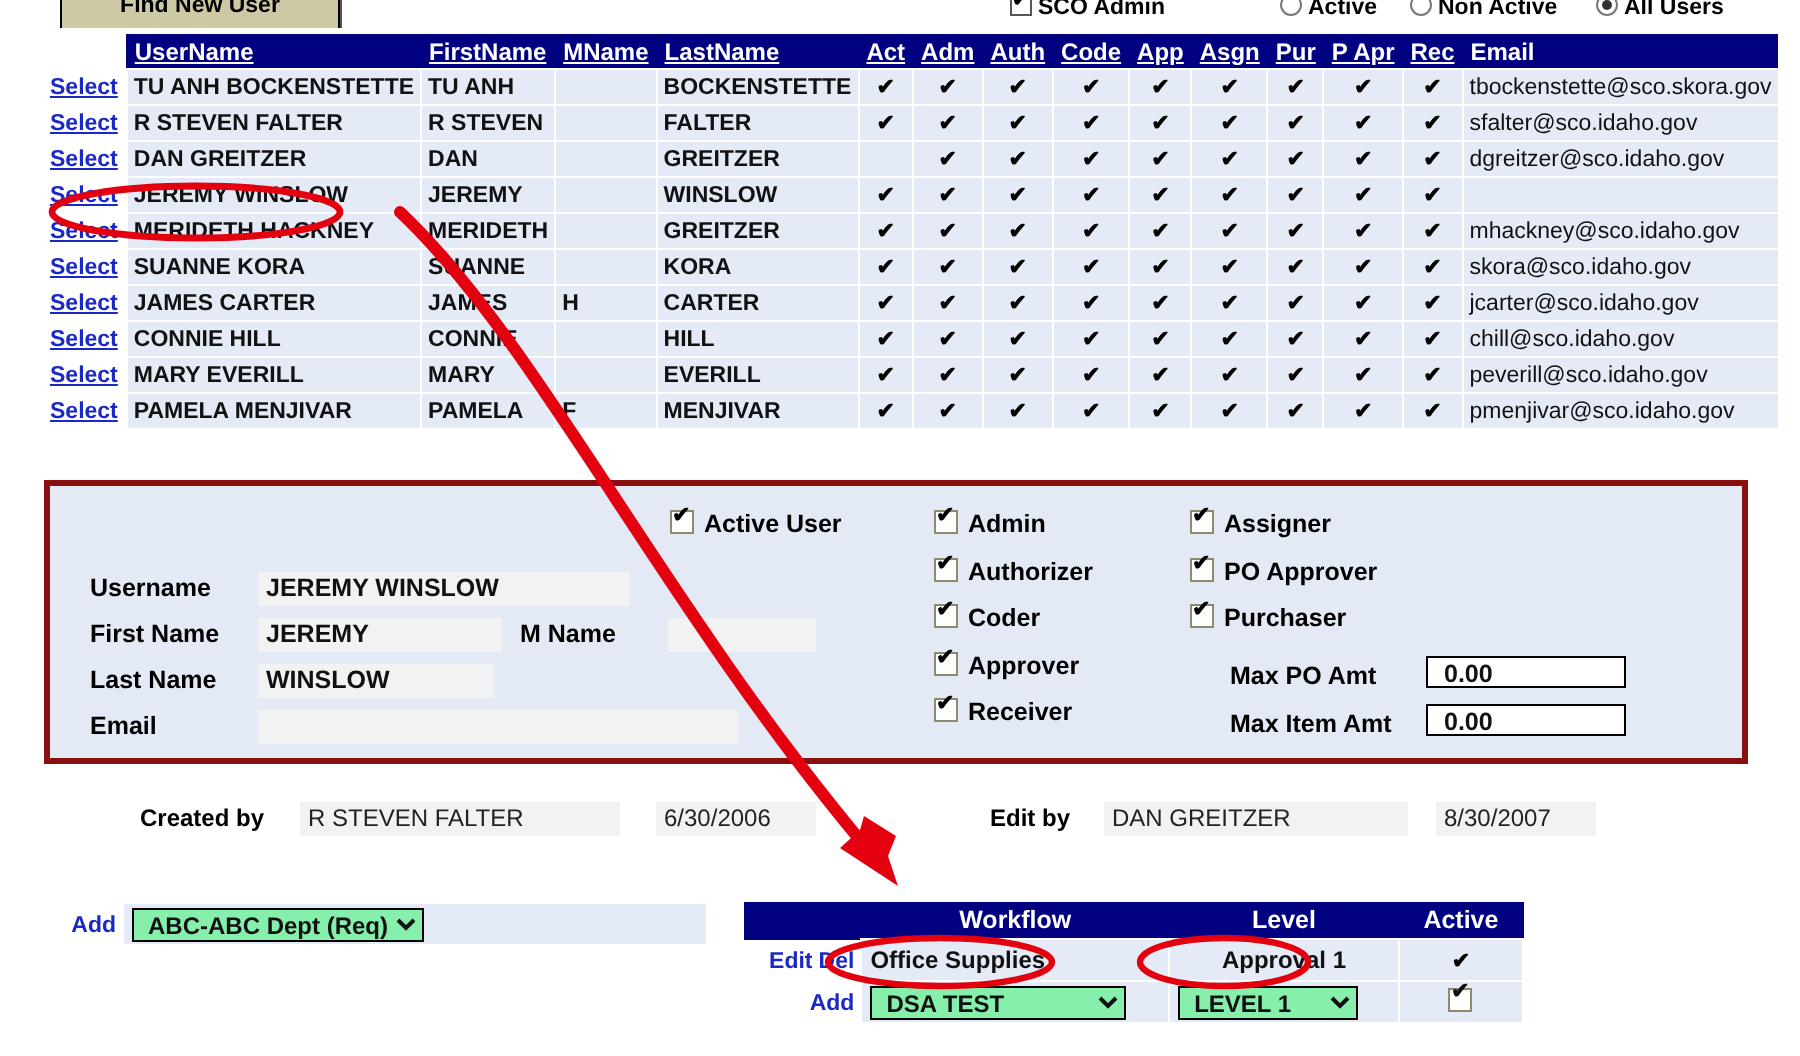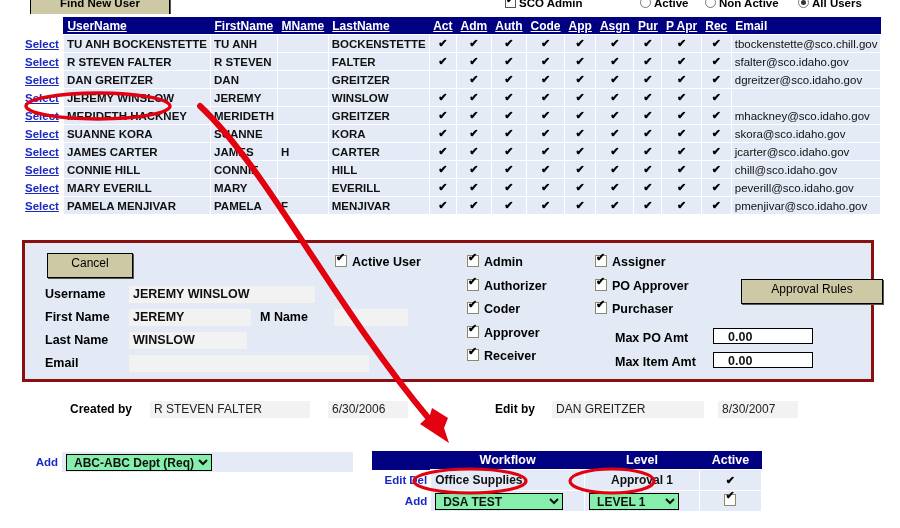--- a/index.html
+++ b/index.html
@@ -124,21 +124,21 @@
   .fld {
     position: absolute; background: #f2f2f2;
     font-size: 12.5px; font-weight: bold; color: #111;
     padding: 1px 4px; height: 15px; line-height: 15px;
     box-sizing: content-box;
     white-space: nowrap; overflow: hidden;
   }
   .numfld {
     position: absolute; background: #fff; border: 1px solid #000;
     font-size: 12.5px; font-weight: bold; color: #111;
-    padding: 0 14px; height: 16px; line-height: 16px;
+    padding: 0 8px; height: 16px; line-height: 16px;
     box-sizing: border-box;
   }
   .role {
     position: absolute; font-size: 12.5px; font-weight: bold; color: #000;
     white-space: nowrap;
   }
   .role .cbx2 {
     display: inline-block; width: 10px; height: 10px;
     border: 1px solid #8a8a6e; background: #fff;
     vertical-align: -1px; position: relative; margin-right: 5px;
@@ -244,21 +244,21 @@
           <td>BOCKENSTETTE</td>
           <td class="ck"><span class="chk"></span></td>
           <td class="ck"><span class="chk"></span></td>
           <td class="ck"><span class="chk"></span></td>
           <td class="ck"><span class="chk"></span></td>
           <td class="ck"><span class="chk"></span></td>
           <td class="ck"><span class="chk"></span></td>
           <td class="ck"><span class="chk"></span></td>
           <td class="ck"><span class="chk"></span></td>
           <td class="ck"><span class="chk"></span></td>
-          <td class="em">tbockenstette@sco.chill.gov</td>
+          <td class="em">tbockenstette@sco.skora.gov</td>
         </tr>
         <tr>
           <td class="sel"><a>Select</a></td>
           <td>R STEVEN FALTER</td>
           <td>R STEVEN</td>
           <td></td>
           <td>FALTER</td>
           <td class="ck"><span class="chk"></span></td>
           <td class="ck"><span class="chk"></span></td>
           <td class="ck"><span class="chk"></span></td>
@@ -403,22 +403,20 @@
           <td class="ck"><span class="chk"></span></td>
           <td class="ck"><span class="chk"></span></td>
           <td class="ck"><span class="chk"></span></td>
           <td class="ck"><span class="chk"></span></td>
           <td class="em">pmenjivar@sco.idaho.gov</td>
         </tr>
       </tbody>
   </table>
 
   <div class="panel">
-    <div class="btn cancel-btn">Cancel</div>
-    <div class="btn apr-btn">Approval Rules</div>
 
     <div class="role" style="left:310px; top:12px;">
       <span class="cbx2"></span><span>Active User</span>
     </div>
 
     <div class="lbl" style="left:20px; top:44px;">Username</div>
     <div class="fld" style="left:104px; top:43px; width:178px;">JEREMY WINSLOW</div>
 
     <div class="lbl" style="left:20px; top:67px;">First Name</div>
     <div class="fld" style="left:104px; top:66px; width:114px;">JEREMY</div>

